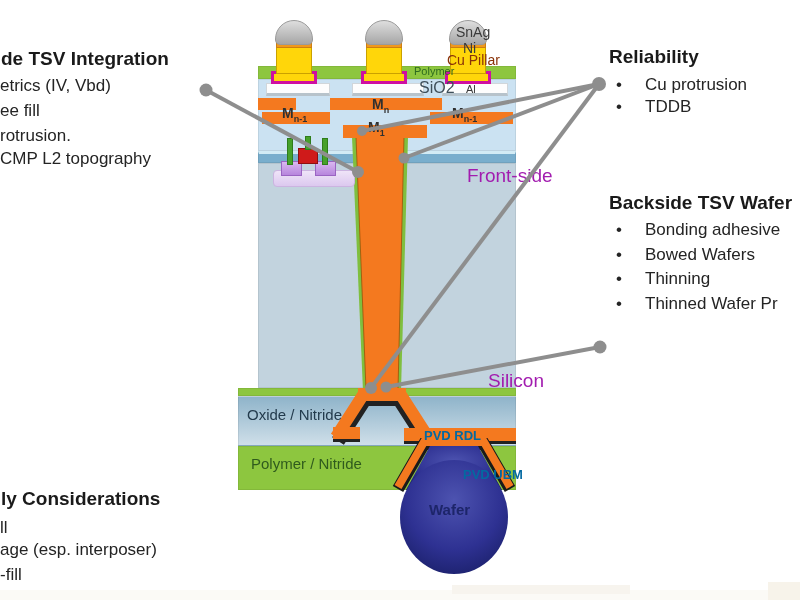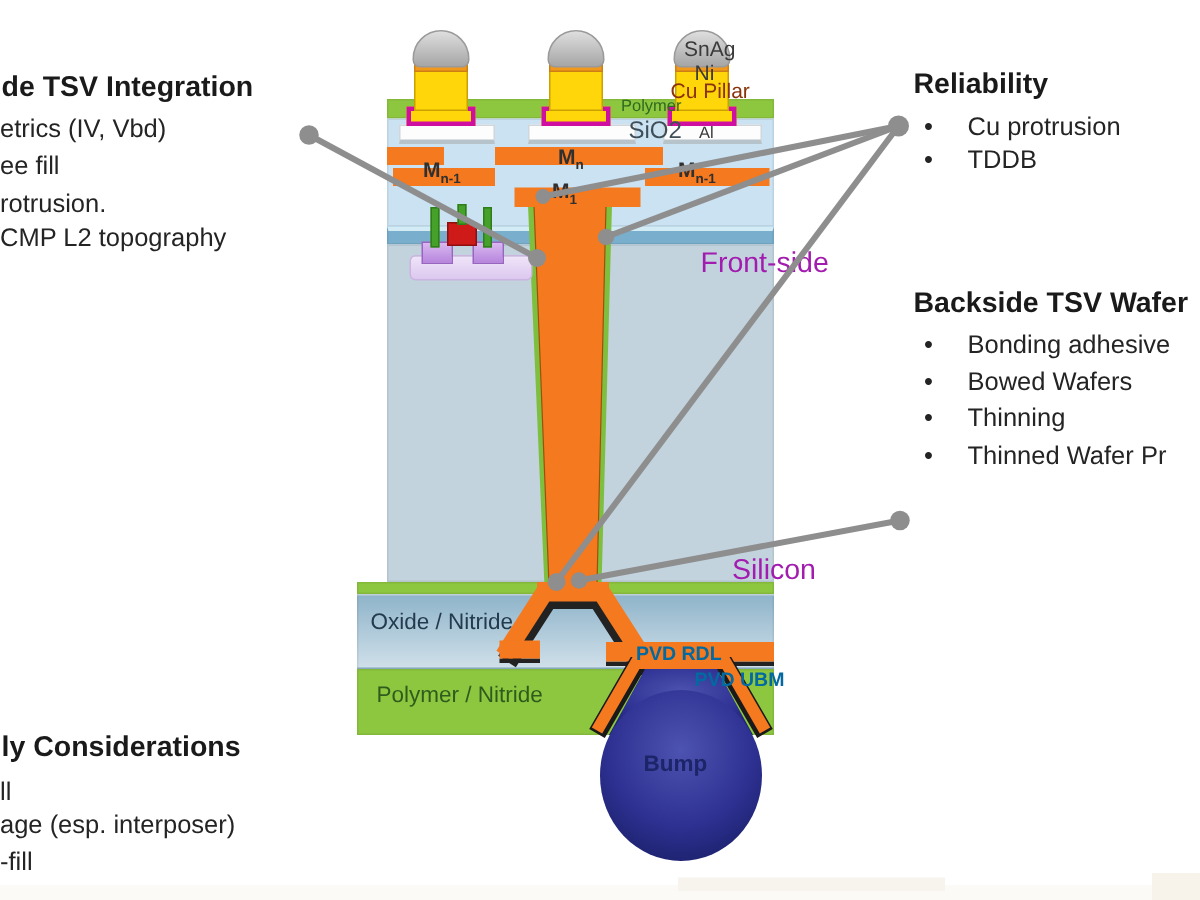--- a/index.html
+++ b/index.html
@@ -155,22 +155,22 @@
   <div class="dl mlab" style="left:372px;top:97px;z-index:5;"><span>M</span><sub>n</sub></div>
   <div class="dl mlab" style="left:282px;top:106px;z-index:5;"><span>M</span><sub>n-1</sub></div>
   <div class="dl mlab" style="left:452px;top:106px;z-index:5;"><span>M</span><sub>n-1</sub></div>
   <div class="dl mlab" style="left:368px;top:120px;z-index:5;"><span>M</span><sub>1</sub></div>
 
   <div class="dl wlab" style="left:443px;top:166px;z-index:5;">Front-side</div>
   <div class="dl wlab" style="left:464px;top:371px;z-index:5;">Silicon</div>
   <div class="dl" style="left:247px;top:407px;font-size:15px;color:#233b4d;z-index:5;">Oxide / Nitride</div>
   <div class="dl" style="left:251px;top:456px;font-size:15px;color:#2f5b1d;z-index:5;">Polymer /  Nitride</div>
   <div class="dl pvd" style="left:424px;top:429px;z-index:5;">PVD RDL</div>
-  <div class="dl pvd" style="left:419px;top:446px;z-index:5;padding-left:44px;">PVD UBM</div>
-  <div class="dl" style="left:429px;top:502px;font-size:15px;font-weight:600;color:#1d2569;z-index:5;">Bump</div>
+  <div class="dl pvd" style="left:419px;top:468px;z-index:5;padding-left:44px;">PVD UBM</div>
+  <div class="dl" style="left:429px;top:502px;font-size:15px;font-weight:600;color:#1d2569;z-index:5;">Wafer</div>
 
   <div class="footer" style="left:0;top:590px;width:800px;height:10px;"></div>
   <div class="footer" style="left:452px;top:585px;width:178px;height:9px;background:#f7f4ee;"></div>
   <div class="footer" style="left:768px;top:582px;width:32px;height:18px;background:#f7f3ea;"></div>
 
   <svg id="connector-svg" width="800" height="600" style="z-index:7;">
       <line x1="206" y1="90" x2="358" y2="172" stroke="#8e8e8e" stroke-width="4"></line>
       <line x1="599" y1="84" x2="362" y2="131" stroke="#8e8e8e" stroke-width="4"></line>
       <line x1="599" y1="84" x2="404" y2="158" stroke="#8e8e8e" stroke-width="4"></line>
       <line x1="599" y1="84" x2="371" y2="388" stroke="#8e8e8e" stroke-width="4"></line>

